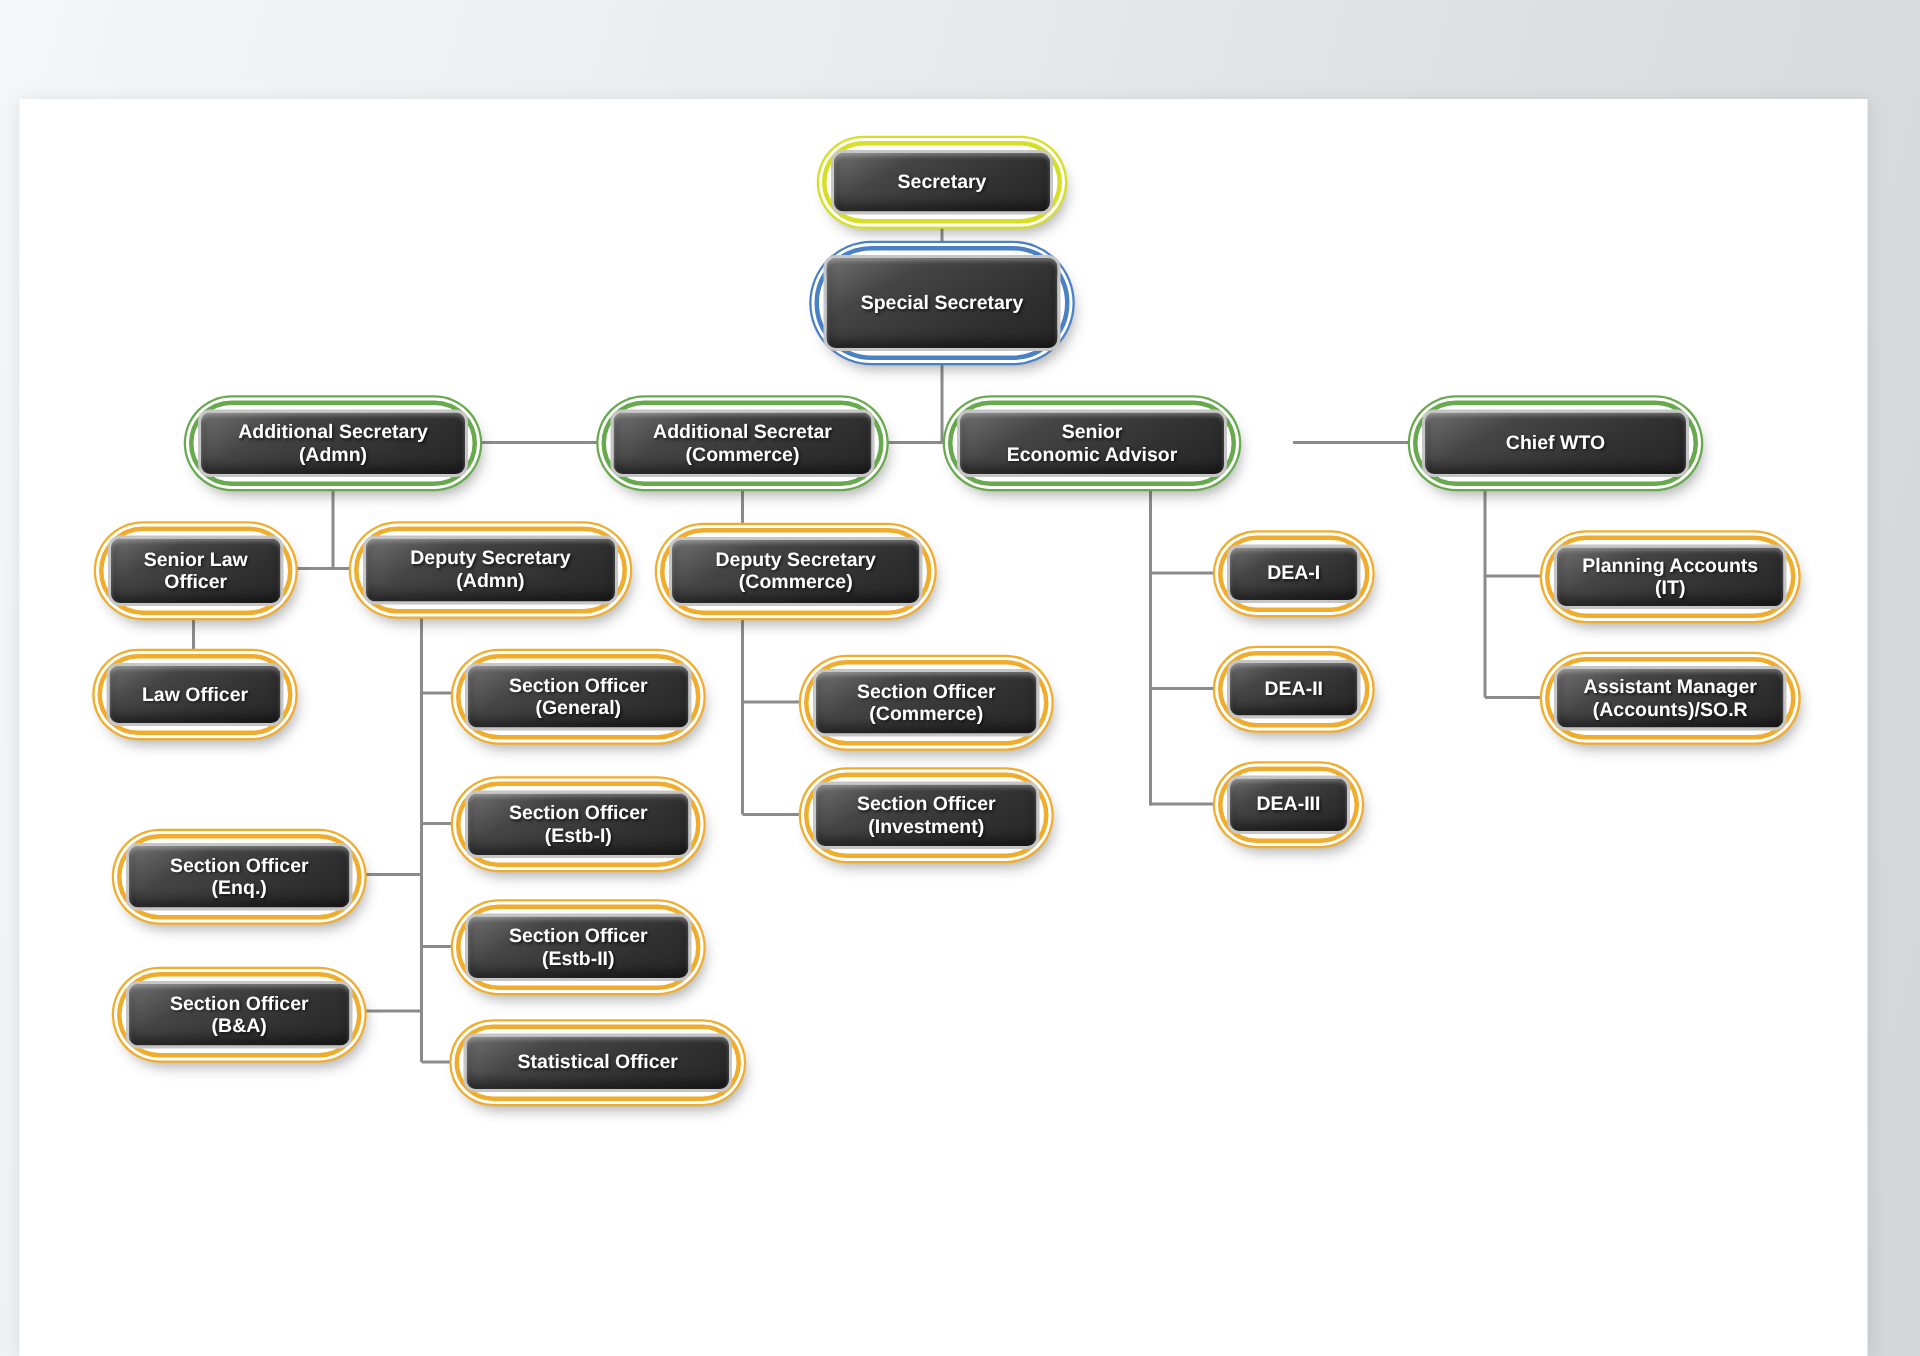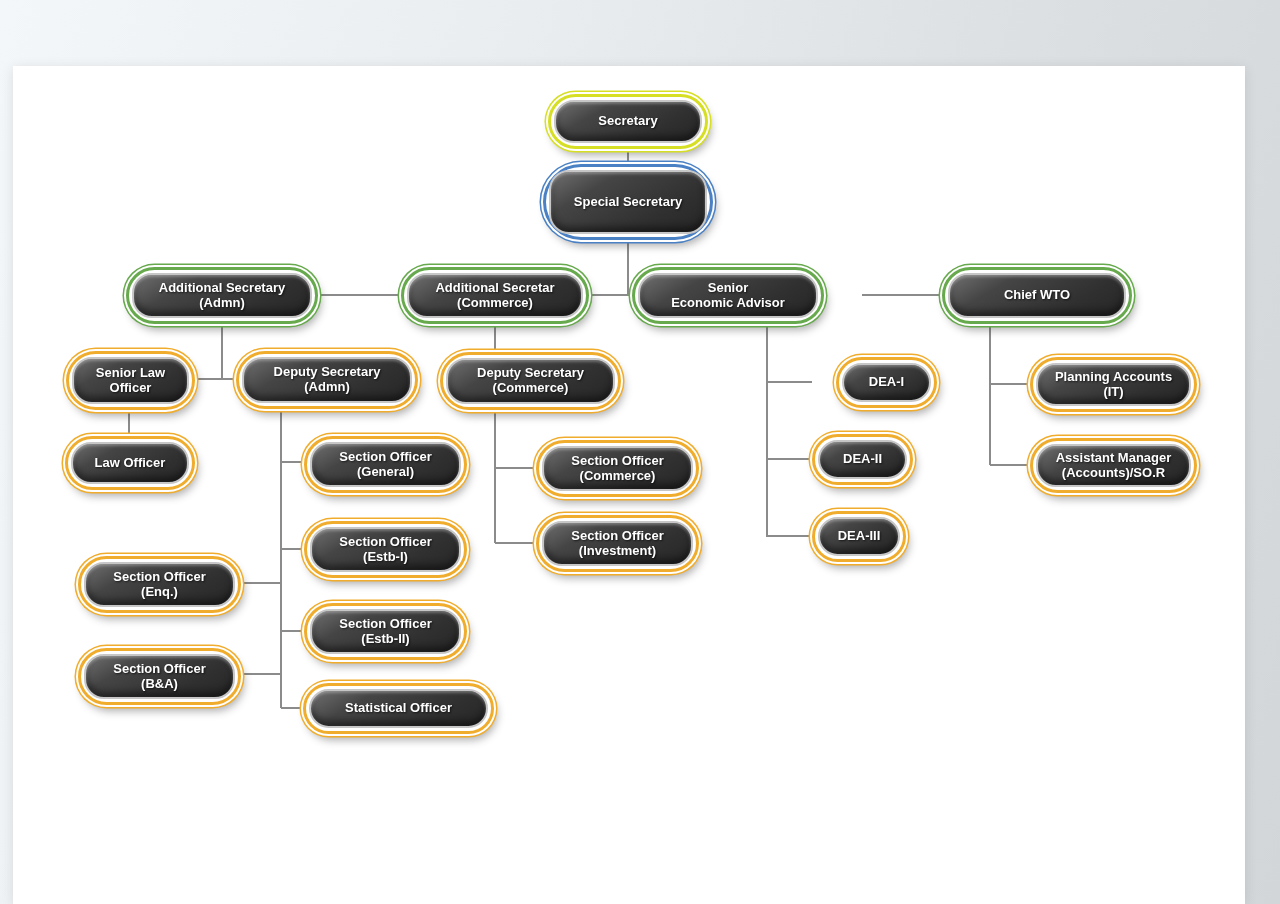--- a/index.html
+++ b/index.html
@@ -20,21 +20,21 @@
     position:absolute;left:13px;top:66px;width:1232px;height:838px;
     background:#ffffff;box-shadow:0 2px 12px rgba(0,0,0,.10);
   }
   .line{position:absolute;background:var(--c-connector);z-index:1;}
   .node{
     position:absolute;z-index:2;box-sizing:border-box;border-radius:60px;
     border:3px solid var(--ring,#999);background:#fff;padding:3px;
     box-shadow:0 0 0 2px #fff,0 0 0 3.5px var(--ring,#999),3px 6px 9px rgba(50,50,50,.40);
   }
   .pill{
-    width:100%;height:100%;box-sizing:border-box;border-radius:20px;
+    width:100%;height:100%;box-sizing:border-box;border-radius:8px;
     background:linear-gradient(150deg,#707070 0%,#454545 28%,#303030 70%,#262626 100%);
     border:2px solid #c6c6c6;
     box-shadow:inset 0 2px 3px rgba(255,255,255,.30),inset 0 -5px 7px rgba(0,0,0,.45);
     display:flex;align-items:center;justify-content:center;
   }
   .label{
     color:#fff;font-weight:bold;font-size:13px;line-height:1.13;
     text-align:center;white-space:pre-line;
     text-shadow:1px 1px 2px rgba(0,0,0,.65);
   }
@@ -54,21 +54,21 @@
   #n-dscomm{left:440px;top:352px;width:181px;height:58px}
   #n-law{left:65px;top:436px;width:130px;height:54px}
   #n-sogen{left:304px;top:436px;width:163px;height:57px}
   #n-socomm{left:536px;top:440px;width:163px;height:57px}
   #n-soestb1{left:304px;top:521px;width:163px;height:57px}
   #n-soinv{left:536px;top:515px;width:163px;height:57px}
   #n-soenq{left:78px;top:556px;width:163px;height:57px}
   #n-soestb2{left:304px;top:603px;width:163px;height:57px}
   #n-soba{left:78px;top:648px;width:163px;height:57px}
   #n-stat{left:303px;top:683px;width:191px;height:51px}
-  #n-dea1{left:836px;top:357px;width:101px;height:51px}
+  #n-dea1{left:812px;top:357px;width:101px;height:51px}
   #n-dea2{left:812px;top:434px;width:101px;height:51px}
   #n-dea3{left:812px;top:511px;width:94px;height:51px}
   #n-plan{left:1030px;top:357px;width:167px;height:55px}
   #n-asst{left:1030px;top:438px;width:167px;height:55px}
 </style>
 </head>
 <body>
 
 <div class="page"></div>
 

